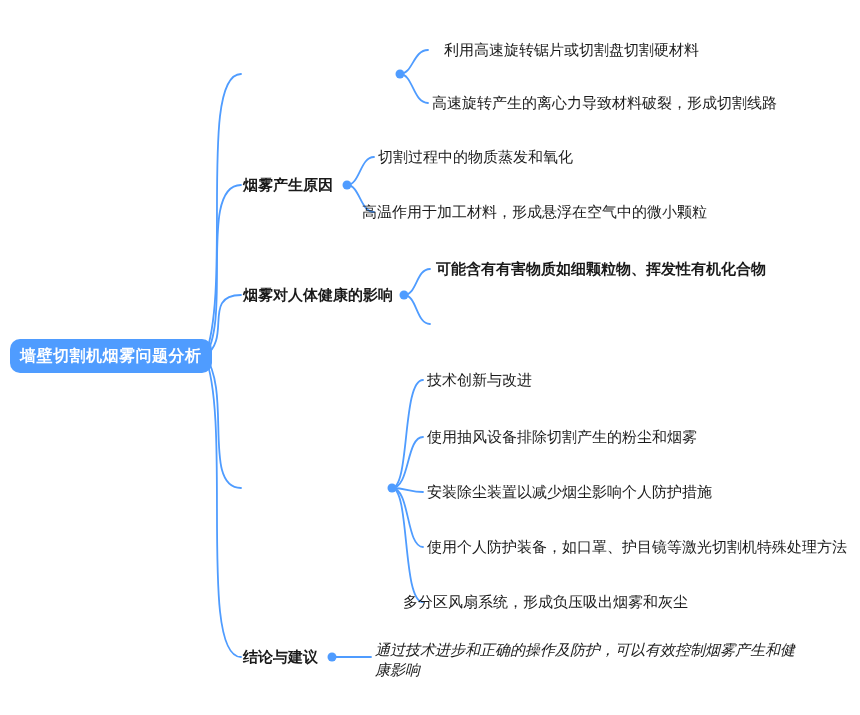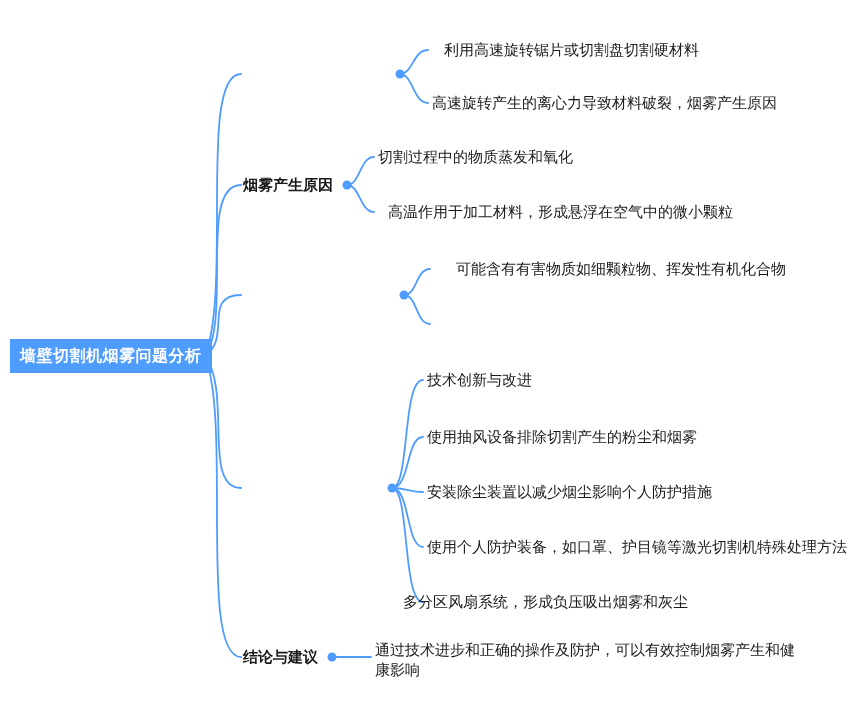--- a/index.html
+++ b/index.html
@@ -27,34 +27,35 @@
     cursor: default;
   }
   .root-node {
     background: #4f9cff;
     color: #ffffff;
     font-weight: bold;
     font-size: 16px;
     height: 34px;
     line-height: 34px;
     padding: 0 10px;
-    border-radius: 0;
+    border-radius: 10px;
     letter-spacing: 0.5px;
   }
   .topic {
     font-weight: bold;
     font-size: 15px;
   }
   .child {
     font-size: 15px;
   }
   .child.wrap {
     white-space: normal;
     width: 432px;
     line-height: 20px;
+    font-style: italic;
   }
 </style>
 </head>
 <body>
 
 <div class="canvas">
 
   <svg class="links" width="860" height="715" aria-hidden="true">
 
     <path d="M205,356 C232,288 198,74 241,74"></path>
@@ -83,27 +84,28 @@
     <circle cx="400" cy="74" r="4.5"></circle>
     <circle cx="347" cy="185" r="4.5"></circle>
     <circle cx="404" cy="295" r="4.5"></circle>
     <circle cx="392" cy="488" r="4.5"></circle>
     <circle cx="332" cy="657" r="4.5"></circle>
   </svg>
 
   <div class="node root-node" style="left:10px; top:356px;">墙壁切割机烟雾问题分析</div>
 
   <div class="node child" style="left:444px; top:50px;">利用高速旋转锯片或切割盘切割硬材料</div>
-  <div class="node child" style="left:432px; top:103px;">高速旋转产生的离心力导致材料破裂，烟雾产生原因</div>
+  <div class="node child" style="left:432px; top:103px;">高速旋转产生的离心力导致材料破裂，形成切割线路</div>
 
   <div class="node topic" style="left:243px; top:185px;text-align:right;">烟雾产生原因</div>
   <div class="node child" style="left:378px; top:157px;">切割过程中的物质蒸发和氧化</div>
-  <div class="node child" style="left:388px; top:212px;font-family:Liberation Serif, serif;">高温作用于加工材料，形成悬浮在空气中的微小颗粒</div>
+  <div class="node child" style="left:362px; top:212px;font-family:Liberation Serif, serif;">高温作用于加工材料，形成悬浮在空气中的微小颗粒</div>
 
-  <div class="node child" style="left:456px; top:269px;">可能含有有害物质如细颗粒物、挥发性有机化合物</div>
+  <div class="node topic" style="left:243px; top:295px;">烟雾对人体健康的影响</div>
+  <div class="node child" style="left:436px; top:269px;font-weight:bold;">可能含有有害物质如细颗粒物、挥发性有机化合物</div>
 
   <div class="node child" style="left:427px; top:380px;">技术创新与改进</div>
   <div class="node child" style="left:427px; top:437px;font-family:Liberation Serif, serif;">使用抽风设备排除切割产生的粉尘和烟雾</div>
   <div class="node child" style="left:427px; top:492px;">安装除尘装置以减少烟尘影响个人防护措施</div>
   <div class="node child" style="left:427px; top:547px;">使用个人防护装备，如口罩、护目镜等激光切割机特殊处理方法</div>
   <div class="node child" style="left:403px; top:602px;">多分区风扇系统，形成负压吸出烟雾和灰尘</div>
 
   <div class="node topic" style="left:243px; top:657px;">结论与建议</div>
   <div class="node child wrap" style="left:375px; top:660px;">通过技术进步和正确的操作及防护，可以有效控制烟雾产生和健康影响</div>
 

